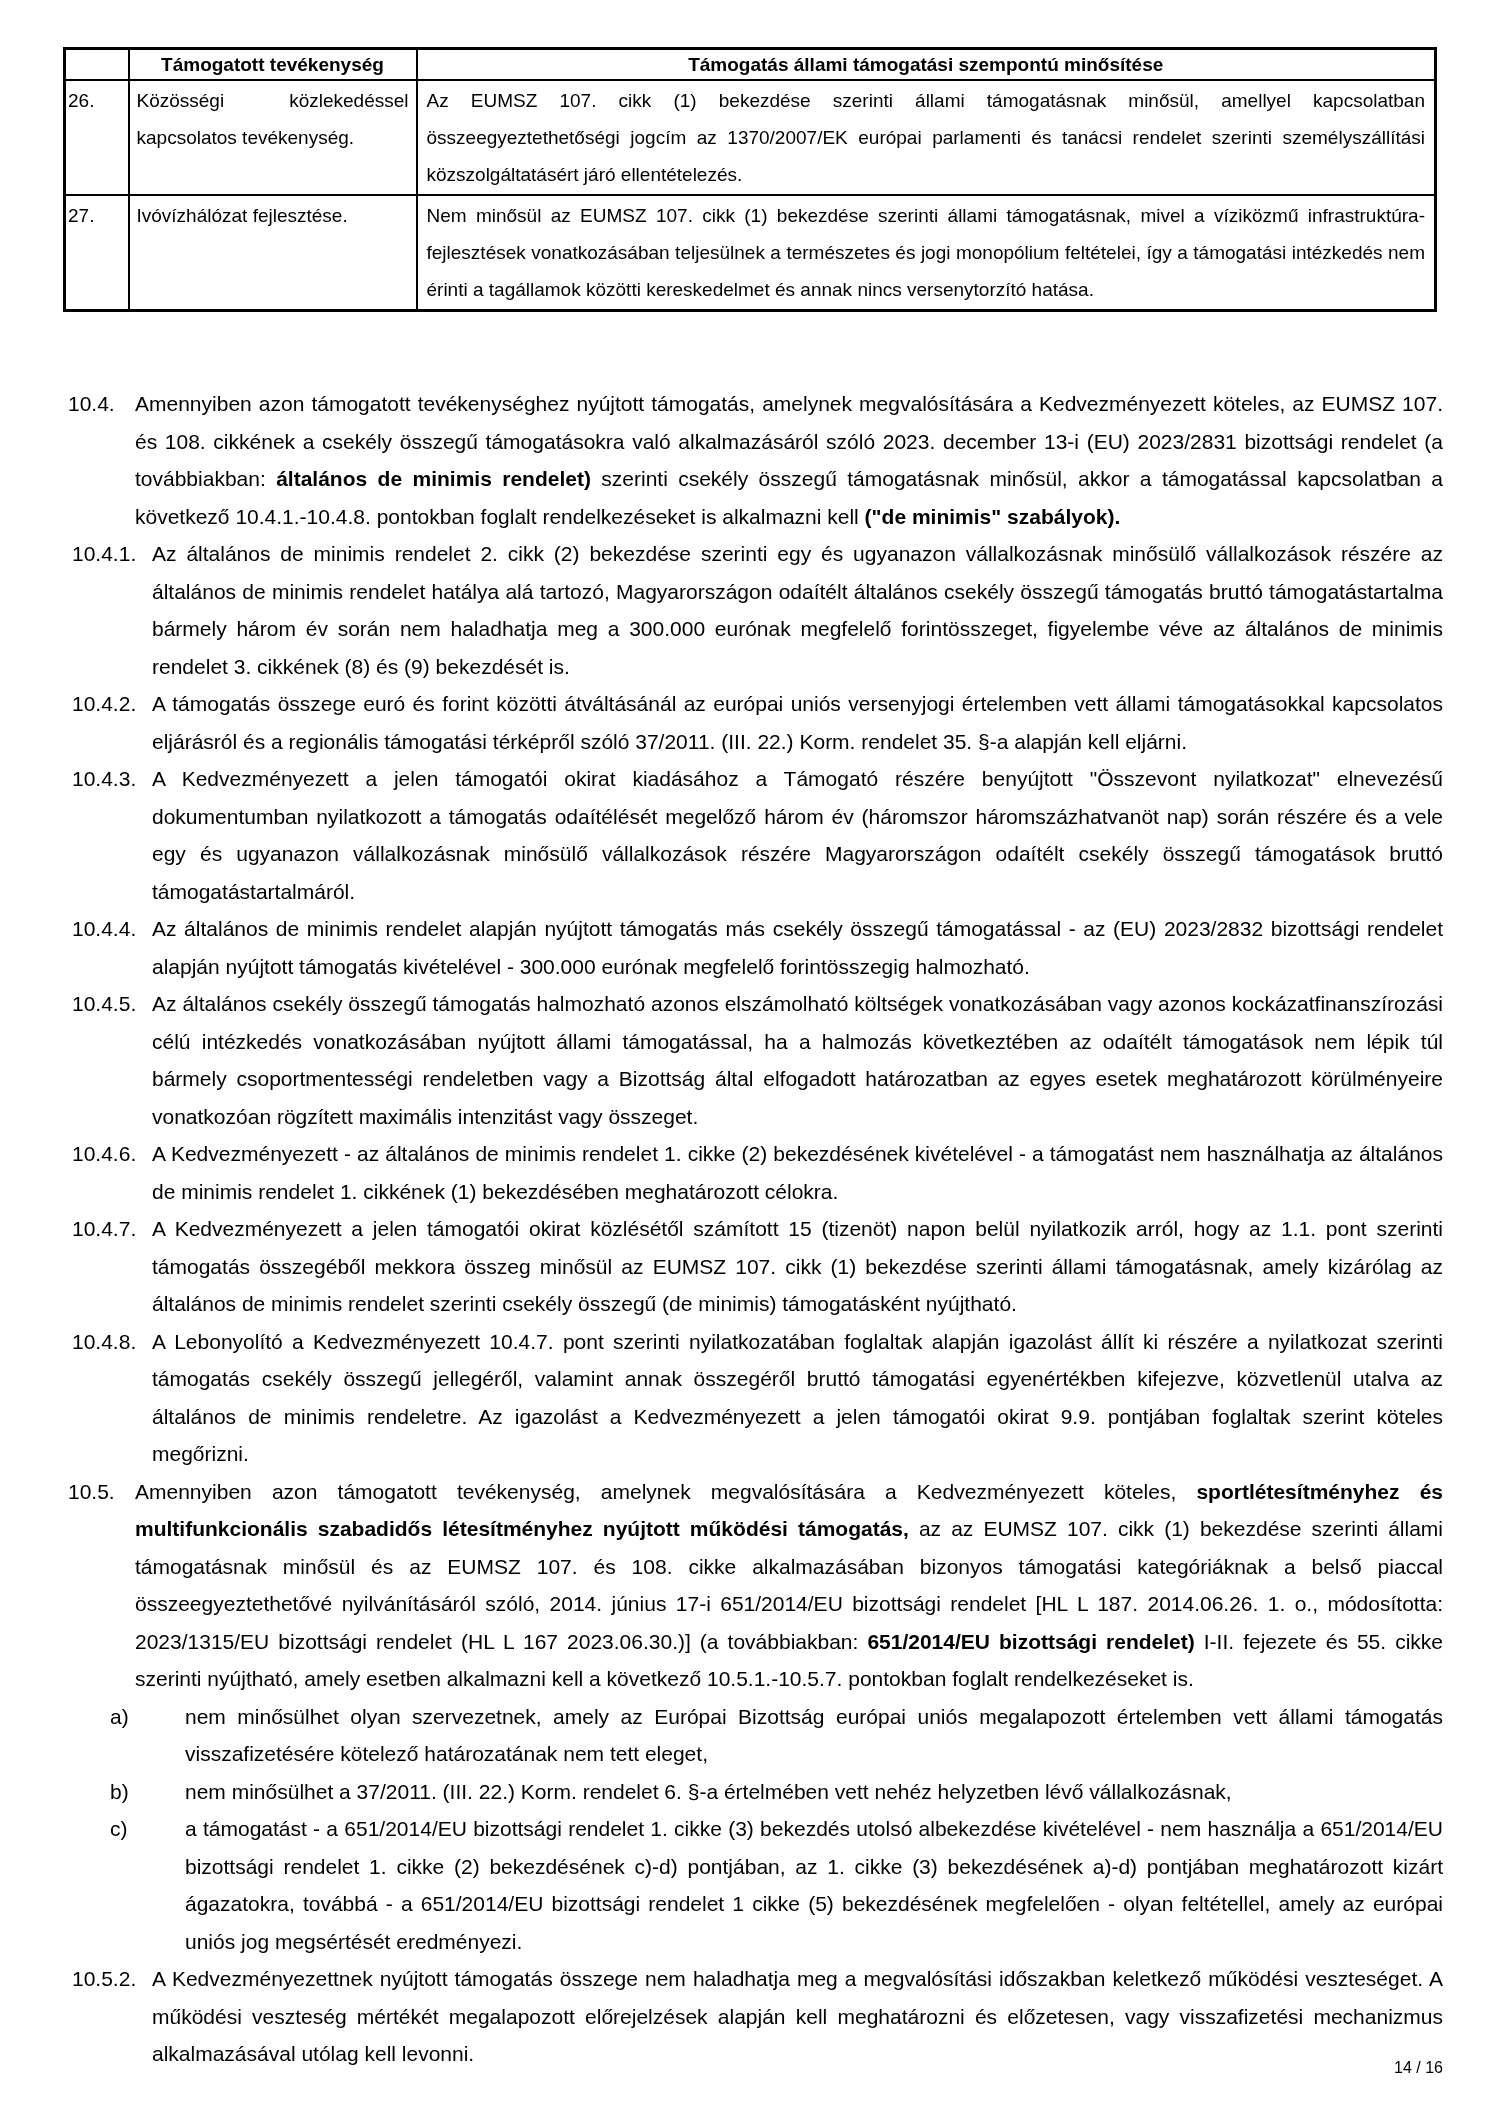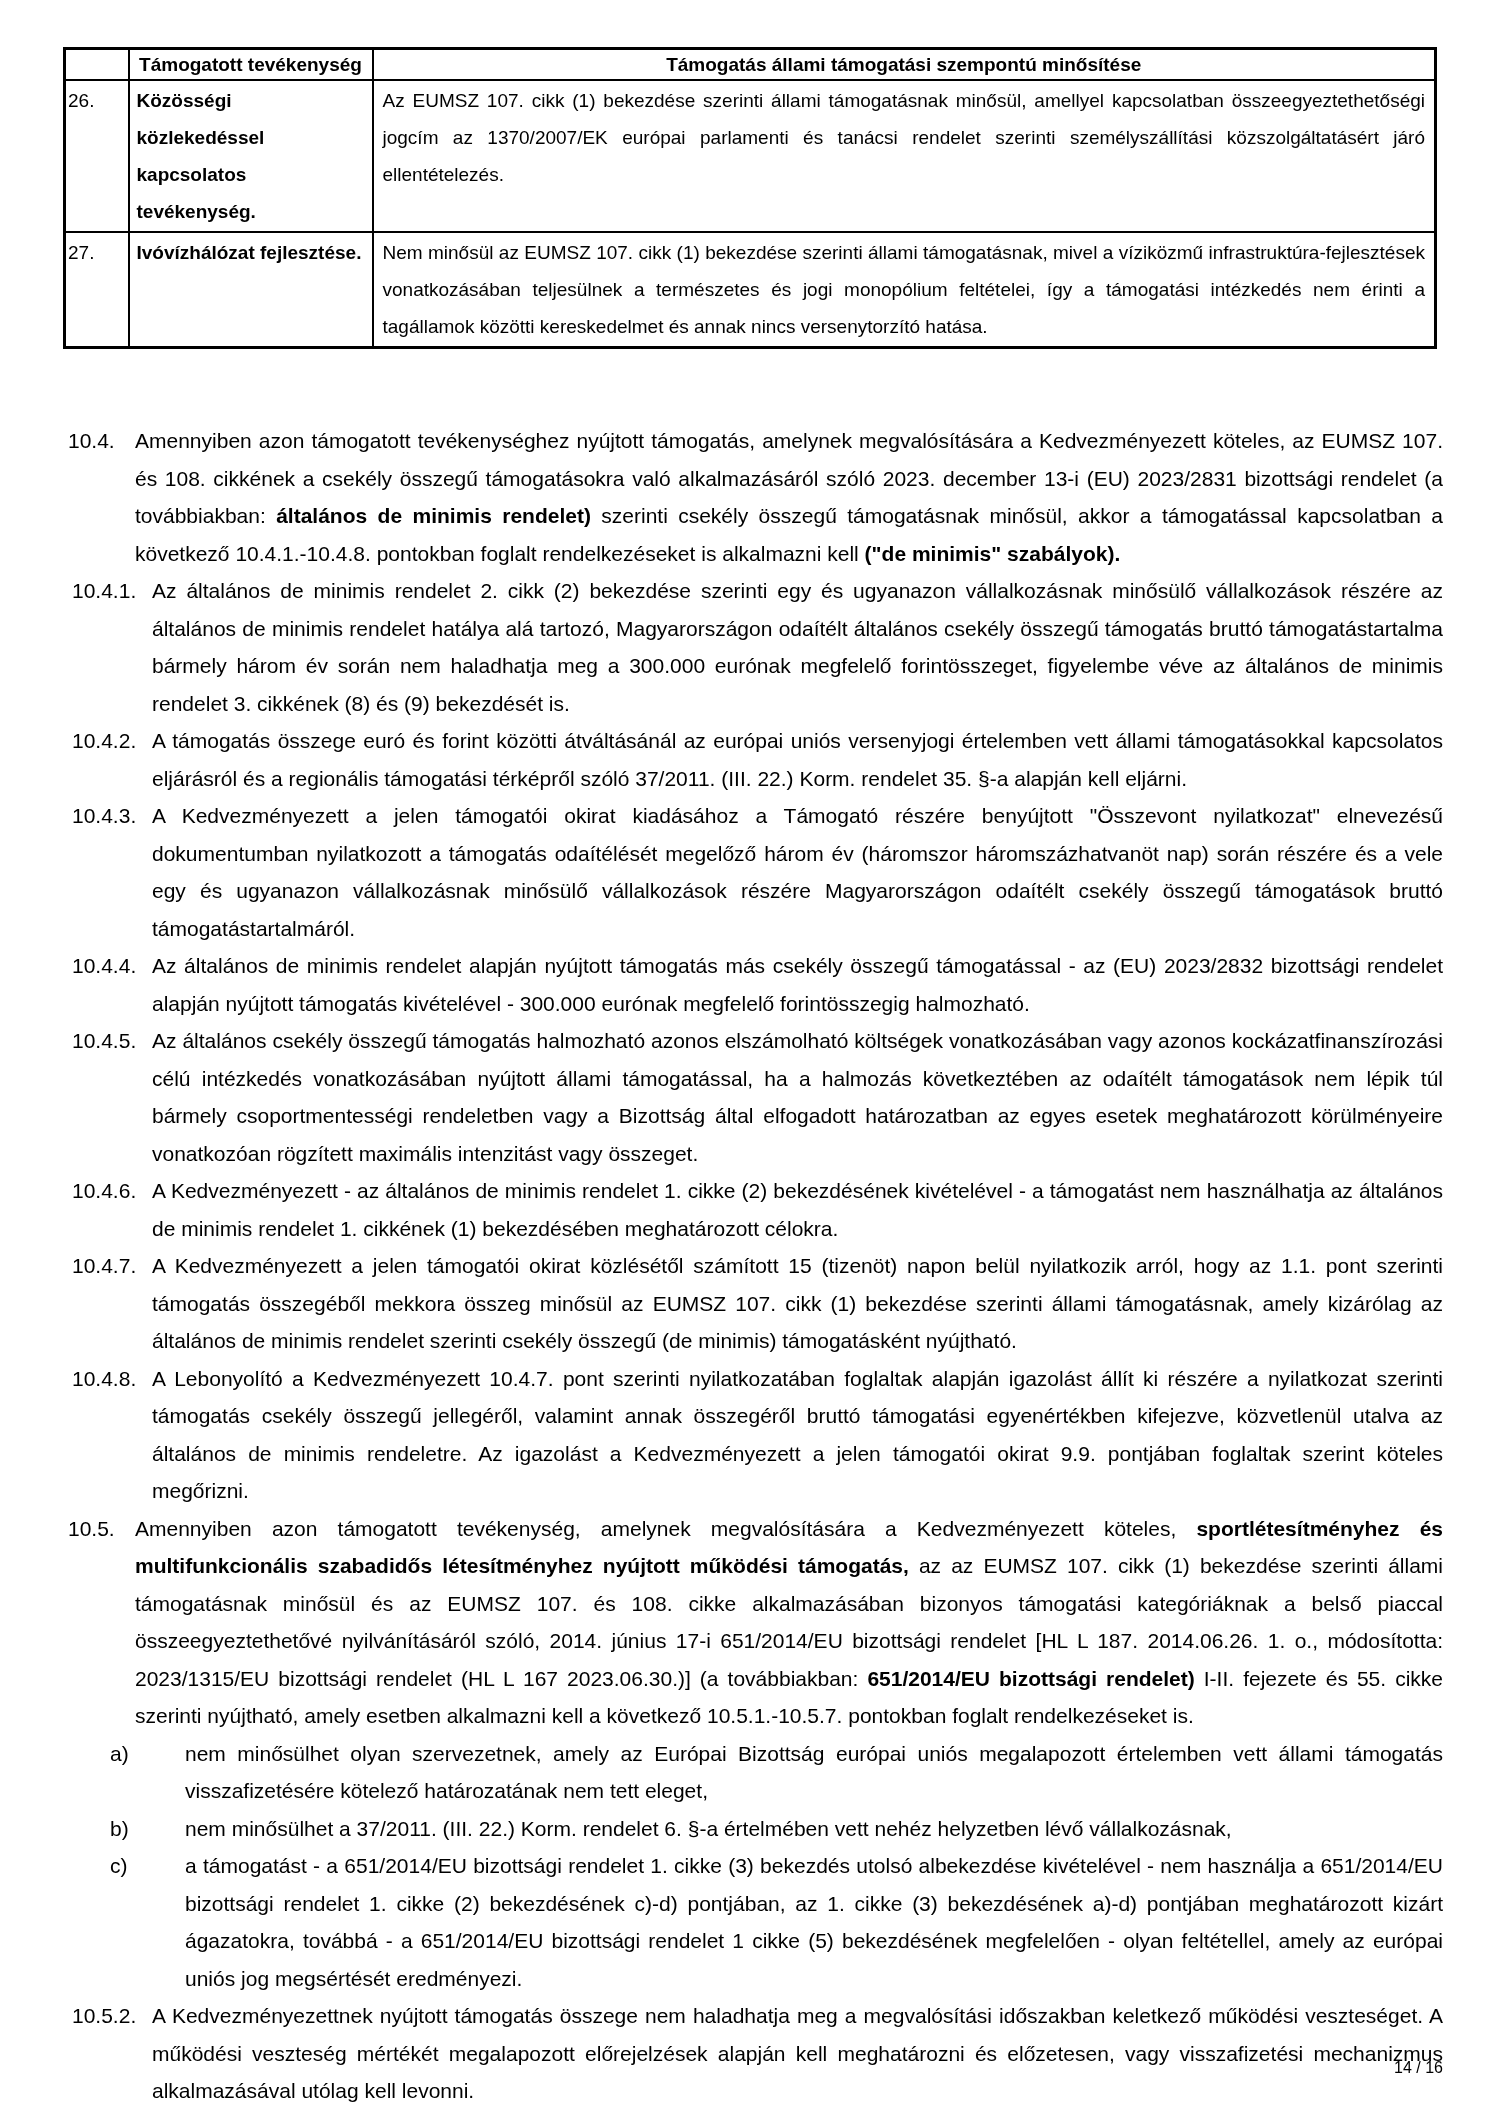--- a/index.html
+++ b/index.html
@@ -24,29 +24,29 @@
     table-layout: fixed;
   }
   table.aid-table td {
     border: 2px solid #000;
     vertical-align: top;
     font-size: 19px;
     line-height: 37px;
   }
   table.aid-table { border: 3px solid #000; }
   td.c1 { width: 64px;  padding: 1px 9px 1px 2px; }
-  td.c2 { width: 244px; padding: 1px 7px; }
+  td.c2 { width: 288px; padding: 1px 7px; }
   td.c3 { padding: 1px 9px; }
   tr.hdr td {
     font-weight: bold;
     text-align: center;
     padding: 1px 4px;
     line-height: 27px;
   }
-  td.act { font-weight: bold; text-align: justify; }
+  td.act { font-weight: normal; text-align: justify; }
   td.ass { text-align: justify; }
 
   
   .paras {
     margin-top: 73px;
     font-size: 21px;
     line-height: 37.5px;
   }
   .para { display: flex; }
   .para .num  { flex: 0 0 auto; white-space: nowrap; }

